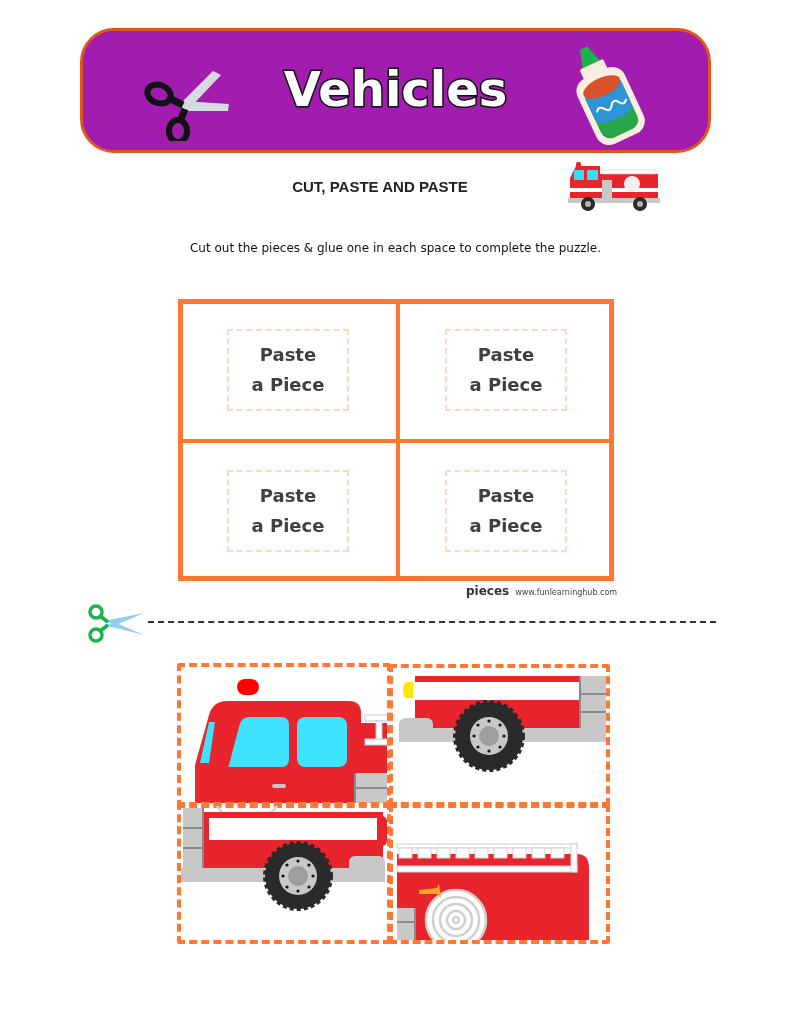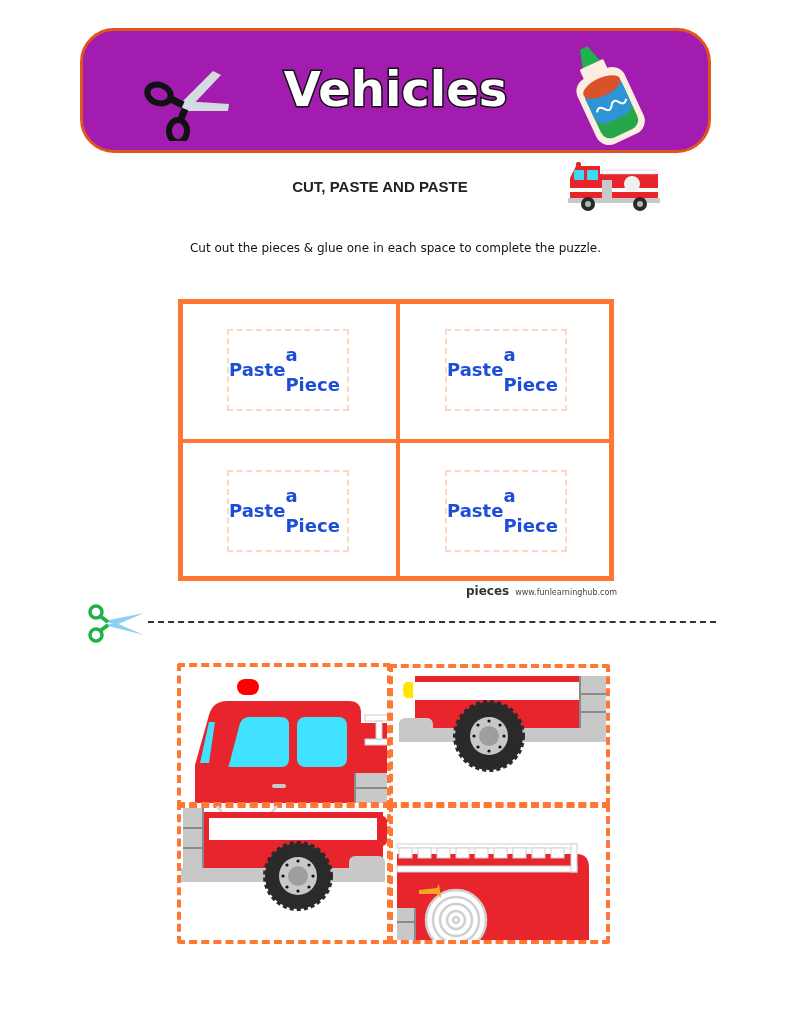--- a/index.html
+++ b/index.html
@@ -34,23 +34,23 @@
 
   .board {
     position: absolute; left: 178px; top: 299px; width: 436px; height: 282px;
     border: 5px solid #ff7733;
   }
   .board .vline { position: absolute; left: 213px; top: 0; bottom: 0; width: 4px; background: #ff7733; }
   .board .hline { position: absolute; top: 135px; left: 0; right: 0; height: 4px; background: #ff7733; }
   .slot {
     position: absolute; width: 122px; height: 82px;
     border: 2px dashed #fcd8c4;
-    display: flex; flex-direction: row; align-items: center; justify-content: center;
+    display: flex; flex-direction: column; align-items: center; justify-content: center;
     font-family: "DejaVu Sans", sans-serif; font-weight: bold; font-size: 18px;
-    color: #1d4ed8; line-height: 30px;
+    color: #404040; line-height: 30px;
   }
 
   .visit {
     position: absolute; left: 466px; top: 584px;
     font-family: "DejaVu Sans", sans-serif; font-size: 8px; color: #444;
     display: flex; align-items: baseline; gap: 6px;
   }
   .visit .v { font-weight: bold; font-size: 12px; color: #333; }
 
   .cut-scissors { position: absolute; left: 86px; top: 603px; width: 60px; height: 40px; }

